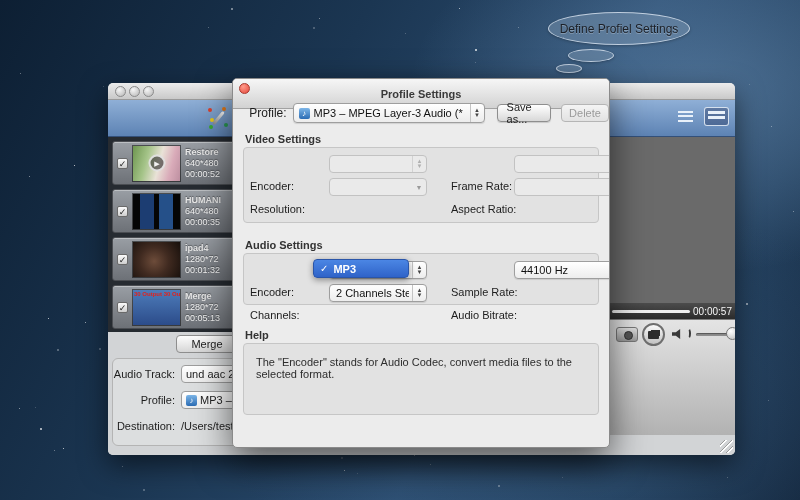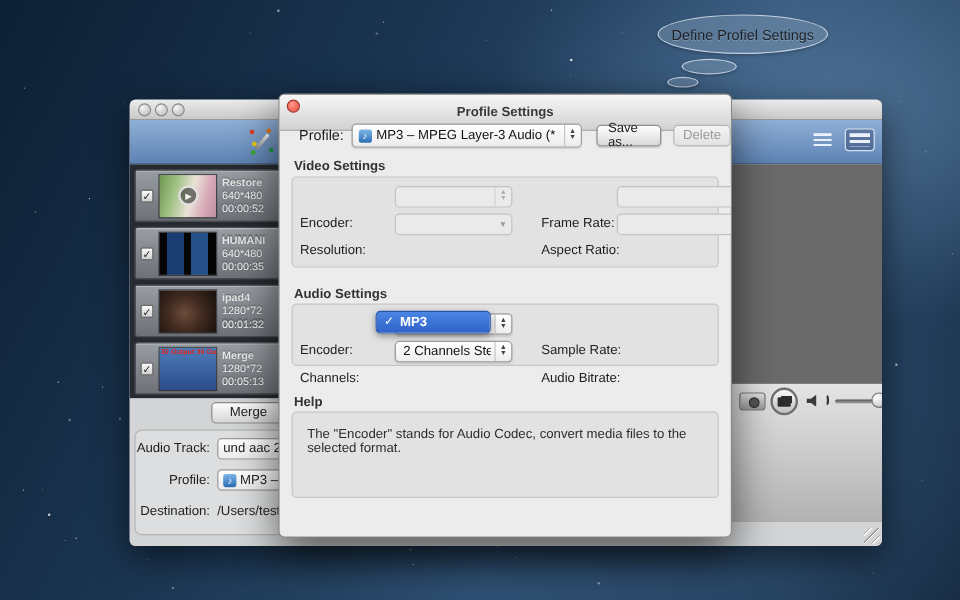--- a/index.html
+++ b/index.html
@@ -382,20 +382,24 @@
       <div class="frow2" style="top:58px">
         <span class="flabel">Destination:</span>
         <span class="fdest">/Users/test/</span>
       </div>
     </div>
     <div id="convertbtn">Convert</div>
     <div class="grip"></div>
   </div>
 
   <div id="preview">
+    <div id="seekbar">
+      <span class="seek-line"></span>
+      <span class="time">00:00:57</span>
+    </div>
     <div id="pctrl">
       <span class="cam"></span>
       <span class="foldbtn"></span>
       <span class="spk"></span>
       <span class="spk-wave"></span>
       <span class="vol-track"></span>
       <span class="vol-knob"></span>
     </div>
   </div>
 </div>
@@ -456,20 +460,24 @@
     <div class="grow" style="left:6px; top:7px">
       <span class="glabel c1">Encoder:</span>
       <span class="ctrl en" style="width:98px">
         <span class="val"></span>
         <span class="stepper">
             <span>▲</span>
             <span>▼</span>
           </span>
       </span>
       <span class="glabel c2" style="margin-left:24px">Sample Rate:</span>
+      <span class="ctrl en" style="width:110px">
+        <span class="val">44100 Hz</span>
+        <span class="stepper"></span>
+      </span>
     </div>
     <div class="grow" style="left:6px; top:30px">
       <span class="glabel c1">Channels:</span>
       <span class="ctrl en" style="width:98px">
         <span class="val">2 Channels Stereo</span>
         <span class="stepper">
             <span>▲</span>
             <span>▼</span>
           </span>
       </span>

